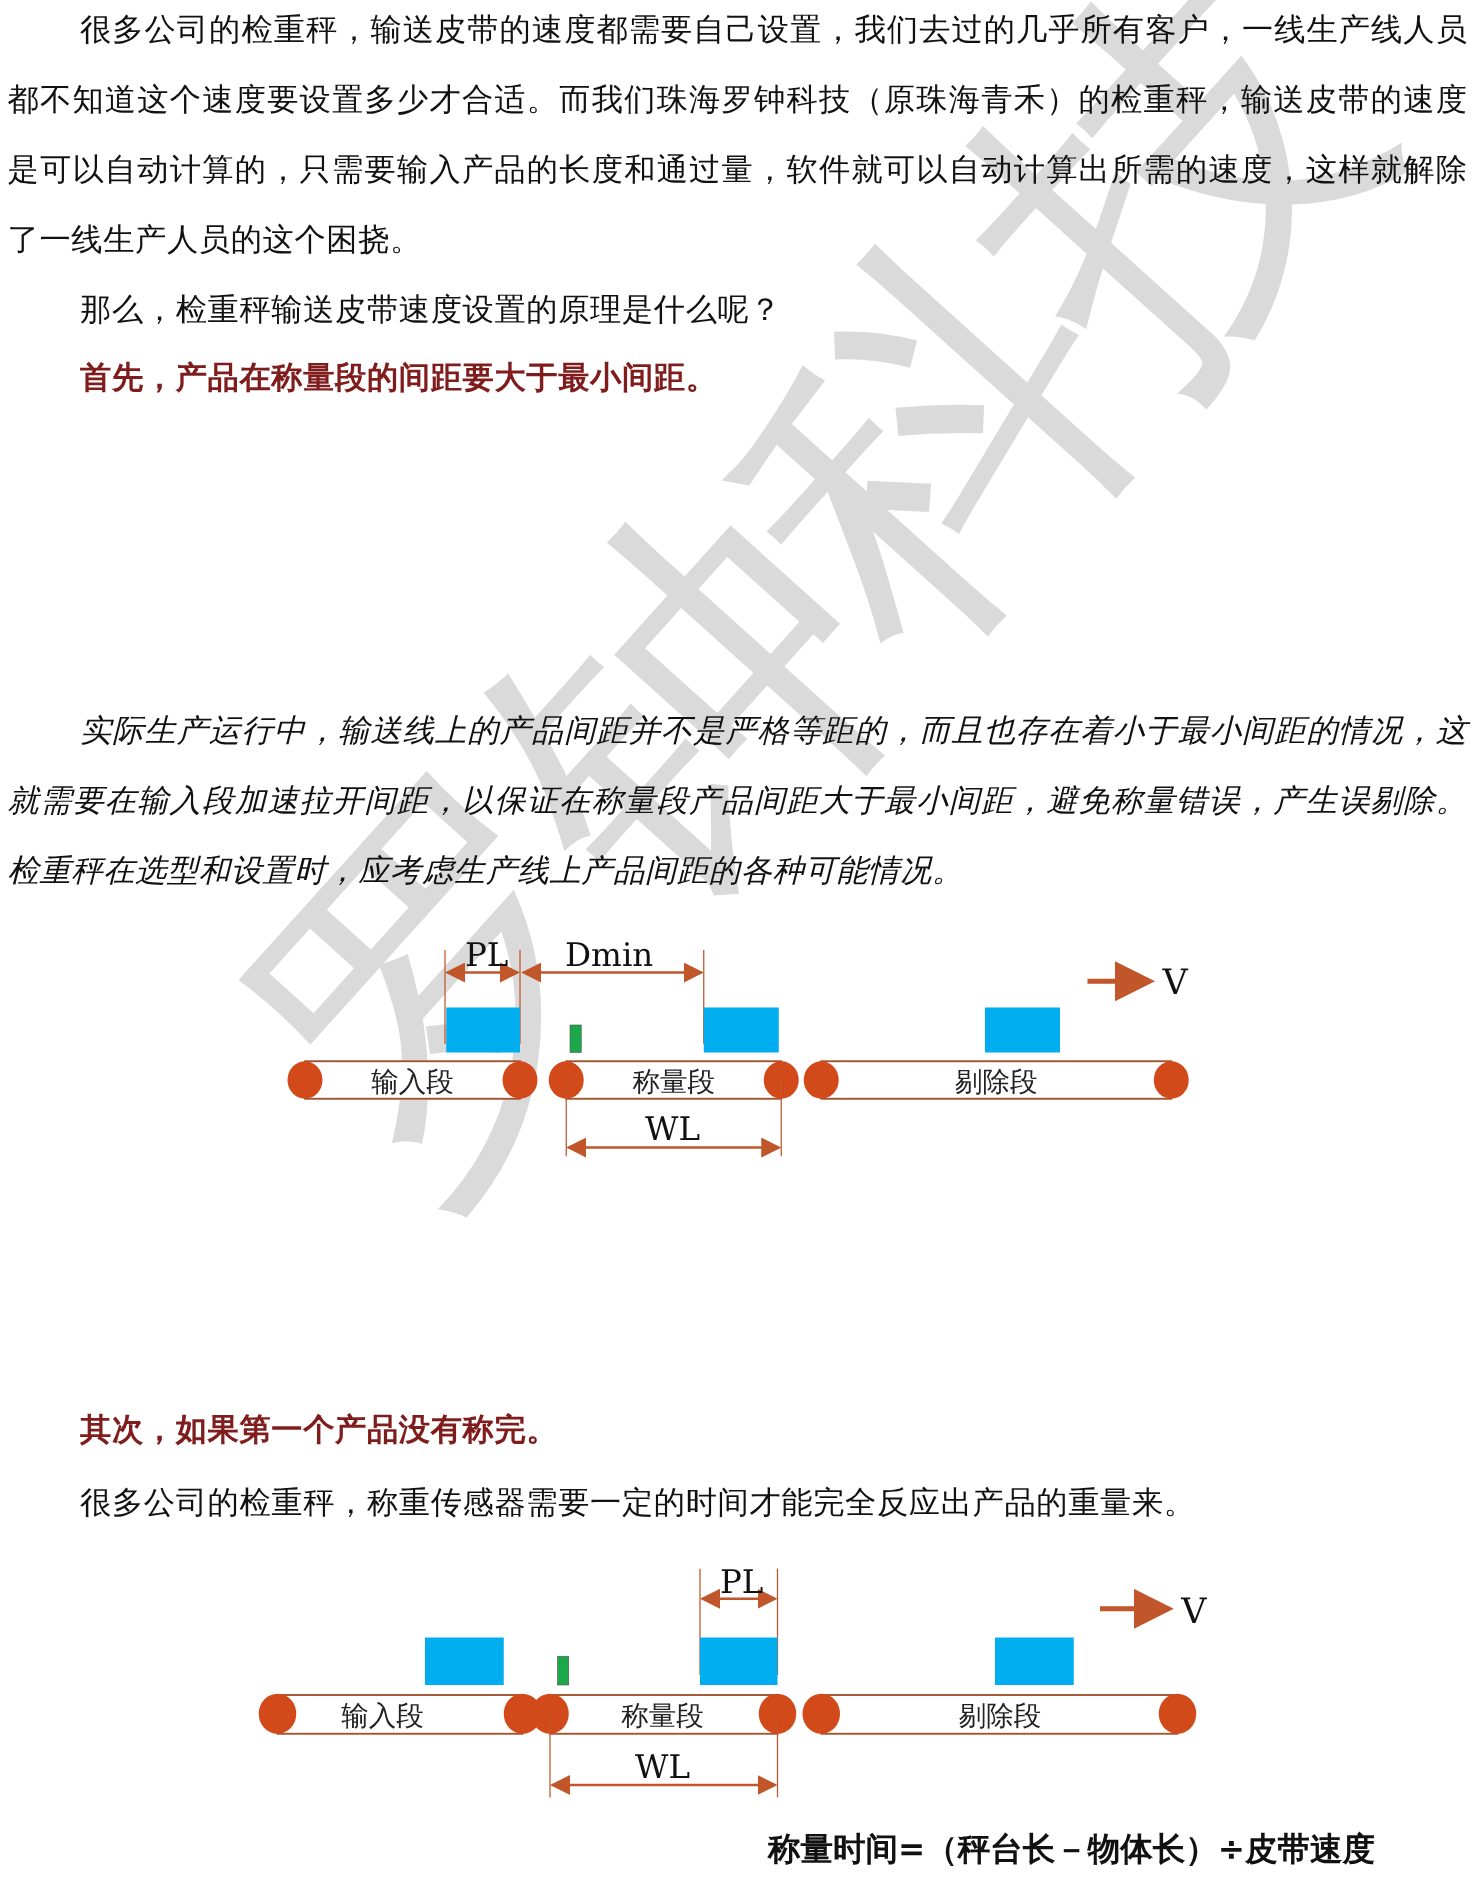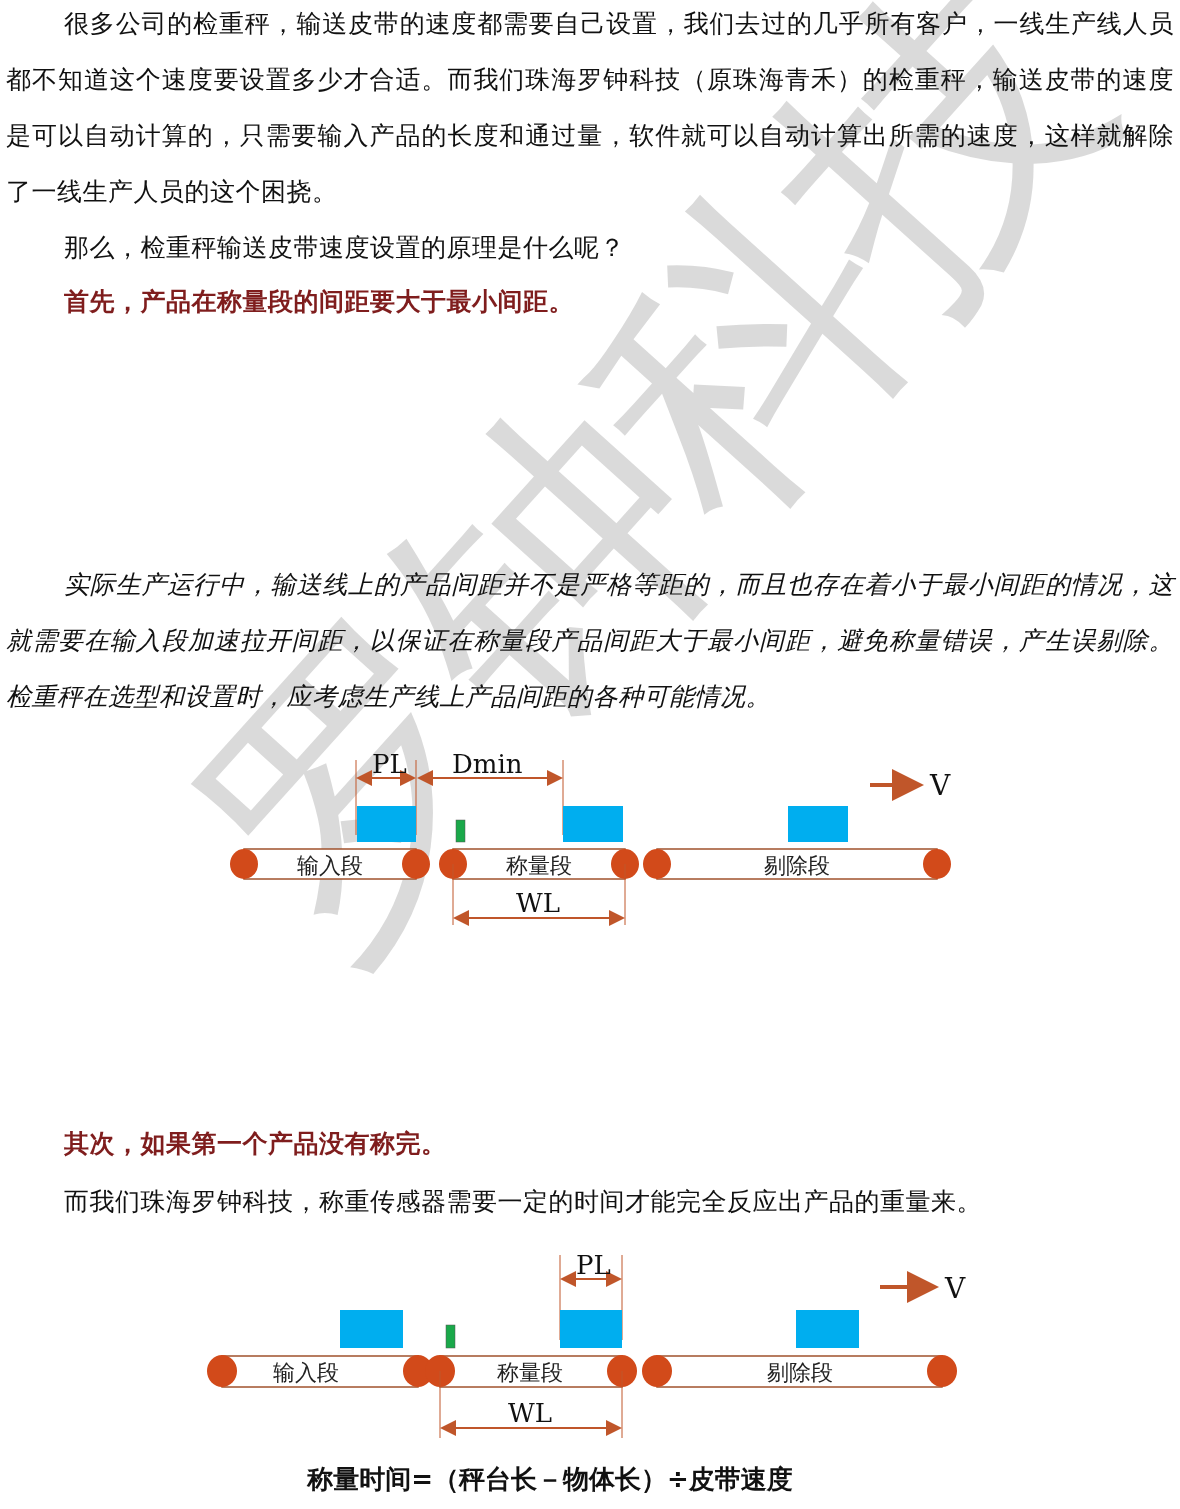--- a/index.html
+++ b/index.html
@@ -3,21 +3,21 @@
   <meta charset="utf-8">
   <style>
     html, body { margin: 0; padding: 0; background: #ffffff; }
     body { width: 1180px; height: 1509px; position: relative; overflow: hidden;
            font-family: "DejaVu Serif", "Liberation Serif", serif; color: #111; }
     .page { position: absolute; left: 0; top: 0; width: 1180px; height: 1509px; }
     .para { position: absolute; left: 6px; width: 1168px; font-size: 25px; line-height: 56px;
             letter-spacing: 0.5px; text-align: justify; margin: 0; }
     .indent { text-indent: 58px; }
     .red { color: #7f1d1d; font-weight: bold; font-family: Liberation Mono, monospace; }
-    .formula { position: absolute; left: 0; width: 1100px; text-align: center; top: 1462px;
+    .formula { position: absolute; left: 0; width: 1100px; text-align: right; top: 1462px;
                font-size: 26px; font-weight: bold; font-family: "DejaVu Sans", "Liberation Sans", sans-serif; }
     .watermark { position: absolute; left: 60px; top: 300px; width: 1200px; height: 300px;
                  transform: rotate(-48deg); transform-origin: 50% 50%;
                  font-size: 300px; line-height: 300px; color: rgba(150,150,150,0.35);
                  font-family: "DejaVu Serif", serif; white-space: nowrap; pointer-events: none;
                  letter-spacing: -10px; }
     .diagram { position: absolute; }
     svg text { font-family: "DejaVu Serif", "Liberation Serif", serif; }
     .seg-label { font-family: "DejaVu Sans", "Liberation Sans", sans-serif; }
   </style>
@@ -81,21 +81,21 @@
       <text class="seg-label" x="577" y="133" font-size="22" text-anchor="middle" fill="#222">剔除段</text>
     </g>
 
     <line x1="233" y1="124" x2="233" y2="185" stroke="#c0562a" stroke-width="1"></line>
     <line x1="405" y1="124" x2="405" y2="185" stroke="#c0562a" stroke-width="1"></line>
     <line x1="235" y1="178" x2="403" y2="178" stroke="#c0562a" stroke-width="2" marker-start="url(#arrL)" marker-end="url(#arrR)"></line>
     <text x="296" y="172" font-size="26" fill="#111">WL</text>
   </svg>
 
   <p class="para indent red" style="top:1118px;">其次，如果第一个产品没有称完。</p>
-  <p class="para indent" style="top:1174px;">而我们珠海罗钟科技，称重传感器需要一定的时间才能完全反应出产品的重量来。</p>
+  <p class="para indent" style="top:1174px;">很多公司的检重秤，称重传感器需要一定的时间才能完全反应出产品的重量来。</p>
 
   <svg class="diagram" style="left:190px; top:1240px;" width="790" height="210" viewBox="0 0 790 210">
     <defs>
       <marker id="arrR2" markerWidth="8" markerHeight="8" refX="7" refY="4" orient="auto">
         <path d="M0,0 L8,4 L0,8 z" fill="#c0562a"></path>
       </marker>
       <marker id="arrL2" markerWidth="8" markerHeight="8" refX="1" refY="4" orient="auto">
         <path d="M8,0 L0,4 L8,8 z" fill="#c0562a"></path>
       </marker>
     </defs>

